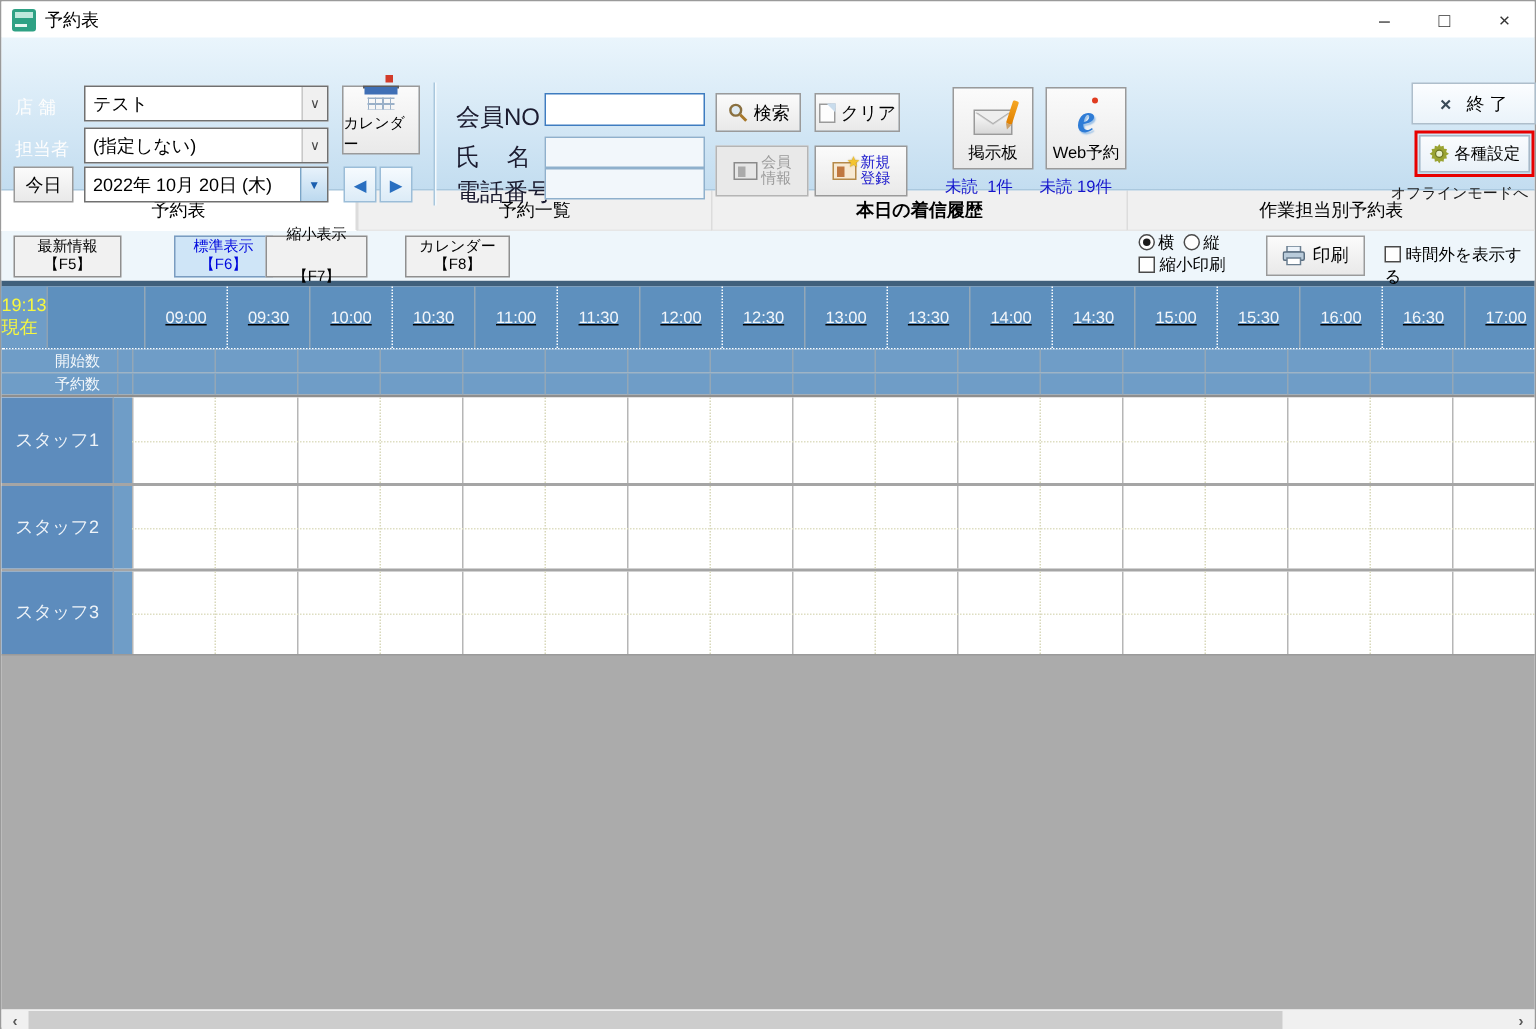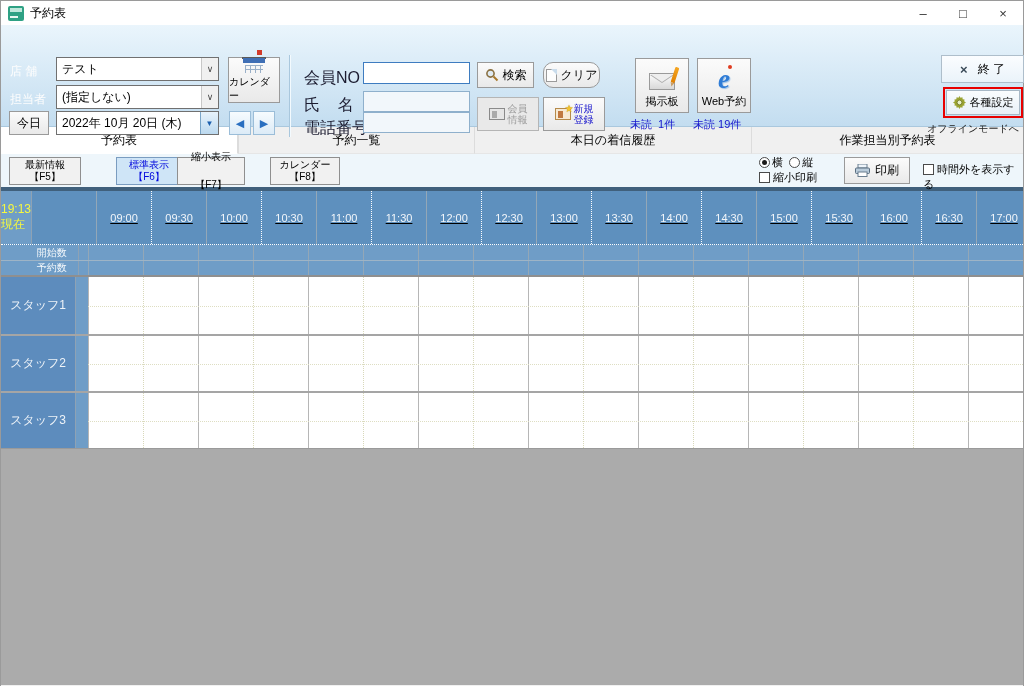--- a/index.html
+++ b/index.html
@@ -61,37 +61,37 @@
   .exit-btn { position:absolute; left:940px; top:30px; width:83px; height:28px; background:linear-gradient(#fbfdff,#eaf3fa); border:1px solid #aebecb; gap:10px; font-size:12px; }
   .x-glyph { font-size:13px; color:#3a4a58; font-weight:bold; }
   .red-box { position:absolute; left:942px; top:62px; width:80px; height:31px; border:2px solid #e80000; display:flex; align-items:center; justify-content:center; }
   .settings-btn { width:74px; height:25px; gap:4px; font-size:11px; background:linear-gradient(#fafcfe,#e9f1f8); border:1px solid #a8b8c6; }
   .offline { position:absolute; right:4px; top:97px; font-size:10px; color:#1a1a1a; }
 
   
   .tabs { height:27px; display:flex; background:#f0f0f0; }
   .tab { display:flex; align-items:center; justify-content:center; font-size:12px; color:#000; border-left:1px solid #dcdcdc; border-bottom:1px solid #e6e6e6; }
   .tab.active { background:#fff; border-bottom:1px solid #fff; border-left:none; border-right:1px solid #dcdcdc; }
-  .tab:nth-child(1){ width:237px; } .tab:nth-child(2){ width:236px; } .tab:nth-child(3){ width:277px; } .tab:nth-child(4){ flex:1; }
+  .tab:nth-child(1){ width:237px; } .tab:nth-child(2){ width:236px; } .tab:nth-child(3){ width:277px;font-weight:bold; } .tab:nth-child(4){ flex:1; }
 
   
   .toolbar { position:relative; height:33px; background:#eef6fb; }
   .view-btn { position:absolute; top:3px; height:28px; flex-direction:column; line-height:12px; font-size:10px; background:#f1f1f1; border:1px solid #8f8f8f; }
   .view-btn.selected { background:#cfe5f7; border-color:#7a9cc0; color:#0008dd; }
   .opt-cluster { position:absolute; left:758px; top:1px; font-size:11px; color:#000; line-height:15px; }
   .radio { display:inline-block; width:11px; height:11px; border:1px solid #4a4a4a; border-radius:50%; background:#fff; vertical-align:-2px; position:relative; margin-right:2px; }
   .radio.checked:before { content:""; position:absolute; left:2px; top:2px; width:5px; height:5px; border-radius:50%; background:#1a1a1a; }
   .checkbox { display:inline-block; width:11px; height:11px; border:1px solid #4a4a4a; background:#fff; vertical-align:-2px; margin-right:3px; }
   .print-btn { position:absolute; left:843px; top:3px; width:66px; height:27px; gap:5px; font-size:12px; }
   .overtime { position:absolute; left:922px; top:8px; font-size:11px; color:#000; }
   .darkline { height:4px; background:#40607c; }
 
   
   .grid { position:relative; }
-  .grid-header { display:flex; height:54px; background:#5e90be; border-bottom:1px dotted #fff;gap:32px; }
+  .grid-header { display:flex; height:42px; background:#5e90be; border-bottom:1px dotted #fff;gap:32px; }
   .corner { width:76px; display:flex; align-items:center; justify-content:center; background:#6f9dc7; color:#f7f83e; font-size:12px; border-right:1px solid #8ea2b4; }
   .hdr-strip { width:12px; background:#6f9dc7; }
   .tcells,.count-cells,.staff-cells { display:flex; flex:1; position:relative;text-decoration:underline; }
   .tcell { width:55px; display:flex; align-items:center; justify-content:center; color:#f2f6fa; font-size:11px; }
   .tcell.first,.tcell.hour { border-left:1px solid #93a7b7; }
   .tcell.half { border-left:1px dotted #ffffff; }
   .count-row { display:flex; height:15px; background:#6f9dc7; }
   .count-row + .count-row { border-top:1px solid #9eb4c6; }
   .count-label { width:76px; display:flex; align-items:center; justify-content:center; color:#f4f8fb; font-size:10px; border-right:1px solid #8ea2b4;margin-left:24px; }
   .count-strip { width:12px; }
@@ -162,21 +162,21 @@
     <div class="m-label" style="left:303px;top:93px;">電話番号</div>
     <input class="input inp-dis" style="top: 87px; height: 21px;" value="">
 
     <div class="btn sm-btn" style="left:476px;top:37px;">
       <svg class="mag-icon" viewBox="0 0 14 14">
           <circle cx="5.5" cy="5.5" r="3.6" fill="#dfeaf2" stroke="#8a7040" stroke-width="1.6"></circle>
           <line x1="8.5" y1="8.5" x2="12.5" y2="12.5" stroke="#a8782a" stroke-width="2"></line>
         </svg>
       <span>検索</span>
     </div>
-    <div class="btn sm-btn" style="left:542px;top:37px;border-radius:10px;">
+    <div class="btn sm-btn" style="left:542px;top:37px;">
       <span class="page-icon"></span>
       <span>クリア</span>
     </div>
     <div class="btn tall-btn disabled" style="left:476px;top:72px;">
       <span class="card-icon"></span>
       <span><span>会員</span><br><span>情報</span></span>
     </div>
     <div class="btn tall-btn" style="left:542px;top:72px;color:#1815cc;">
       <span class="card-icon active">
           <span class="star">★</span>

